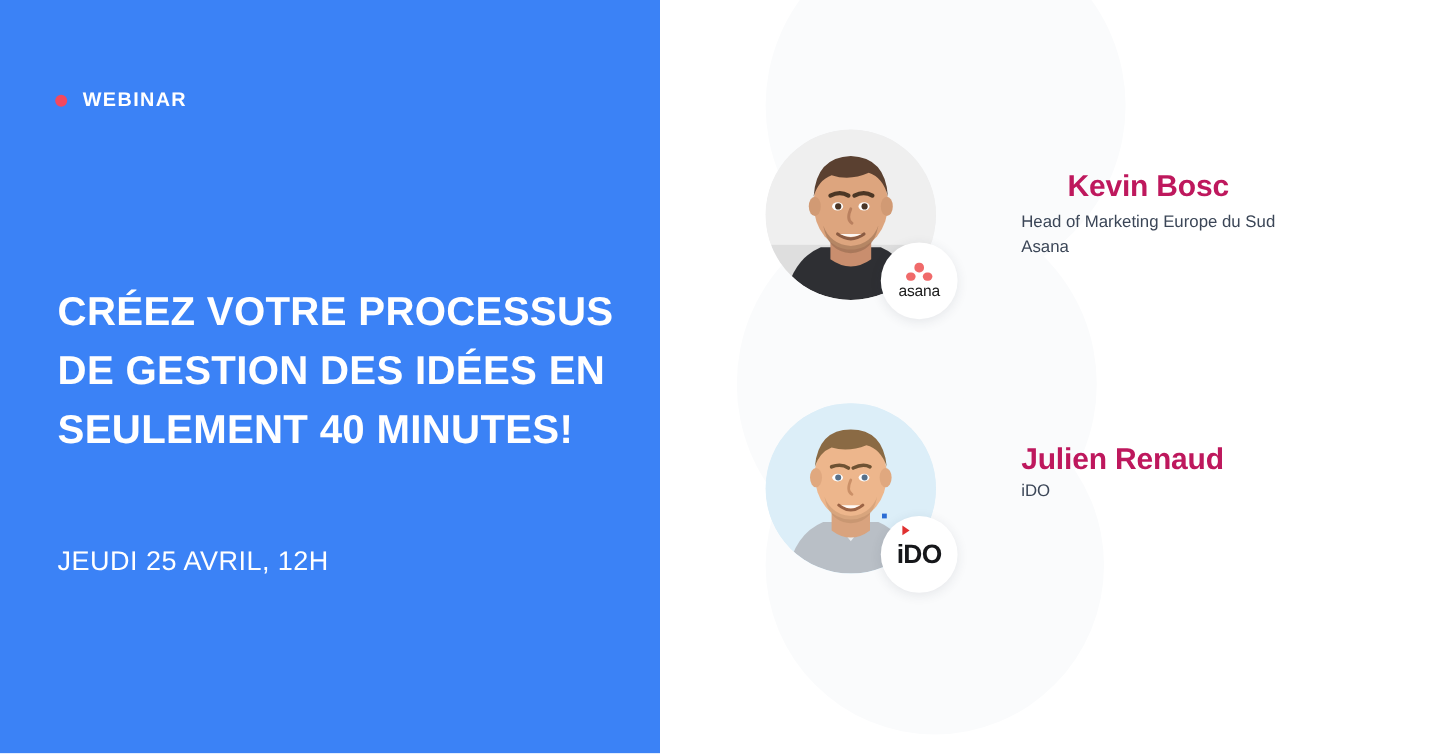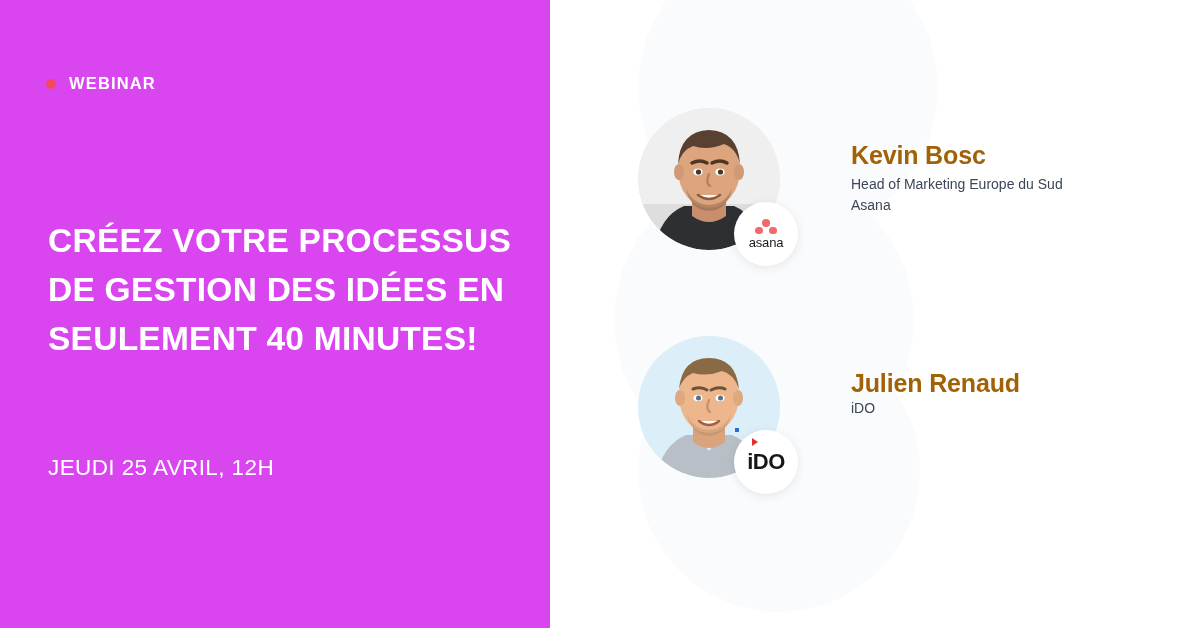--- a/index.html
+++ b/index.html
@@ -14,40 +14,40 @@
     position:relative;
     width:1200px; height:628px;
     background:#ffffff;
     overflow:hidden;
   }
 
   
   .left-panel {
     position:absolute; left:0; top:0;
     width:550px; height:628px;
-    background:#d946ef;
+    background:#3b82f6;
   }
 
   .eyebrow {
     position:absolute; left:46px; top:74px;
     display:flex; align-items:center; gap:13px;
   }
   .eyebrow-dot {
     width:10px; height:10px; border-radius:50%;
     background:#F4485E; flex:none;
   }
   .eyebrow-label {
     color:#ffffff;
     font-size:16.5px;
     font-weight:700;
     letter-spacing:1.15px;
   }
 
   .headline {
-    position:absolute; left:48px; top:216px;
+    position:absolute; left:48px; top:236px;
     width:470px;
     color:#ffffff;
     font-size:33.5px;
     font-weight:700;
     line-height:1.47;
     letter-spacing:0.25px;
   }
   .headline-line { display:block; white-space:nowrap; }
 
   .datetime {
@@ -158,26 +158,27 @@
     border-bottom:4px solid transparent;
     border-left:6px solid #E03030;
   }
 
   
   .speaker-info {
     margin-left:71px;
     padding-top:32px;
   }
   .speaker-name {
-    color:#a16207;
+    color:#be185d;
     font-size:25px;
     font-weight:700;
     letter-spacing:-0.15px;
     line-height:1.2;
     white-space:nowrap;
+    text-align:center;
   }
   .speaker-role,
   .speaker-company {
     color:#3B4657;
     font-size:14px;
     font-weight:400;
     line-height:1.47;
     white-space:nowrap;
   }
   .speaker-role { margin-top:4px; }

